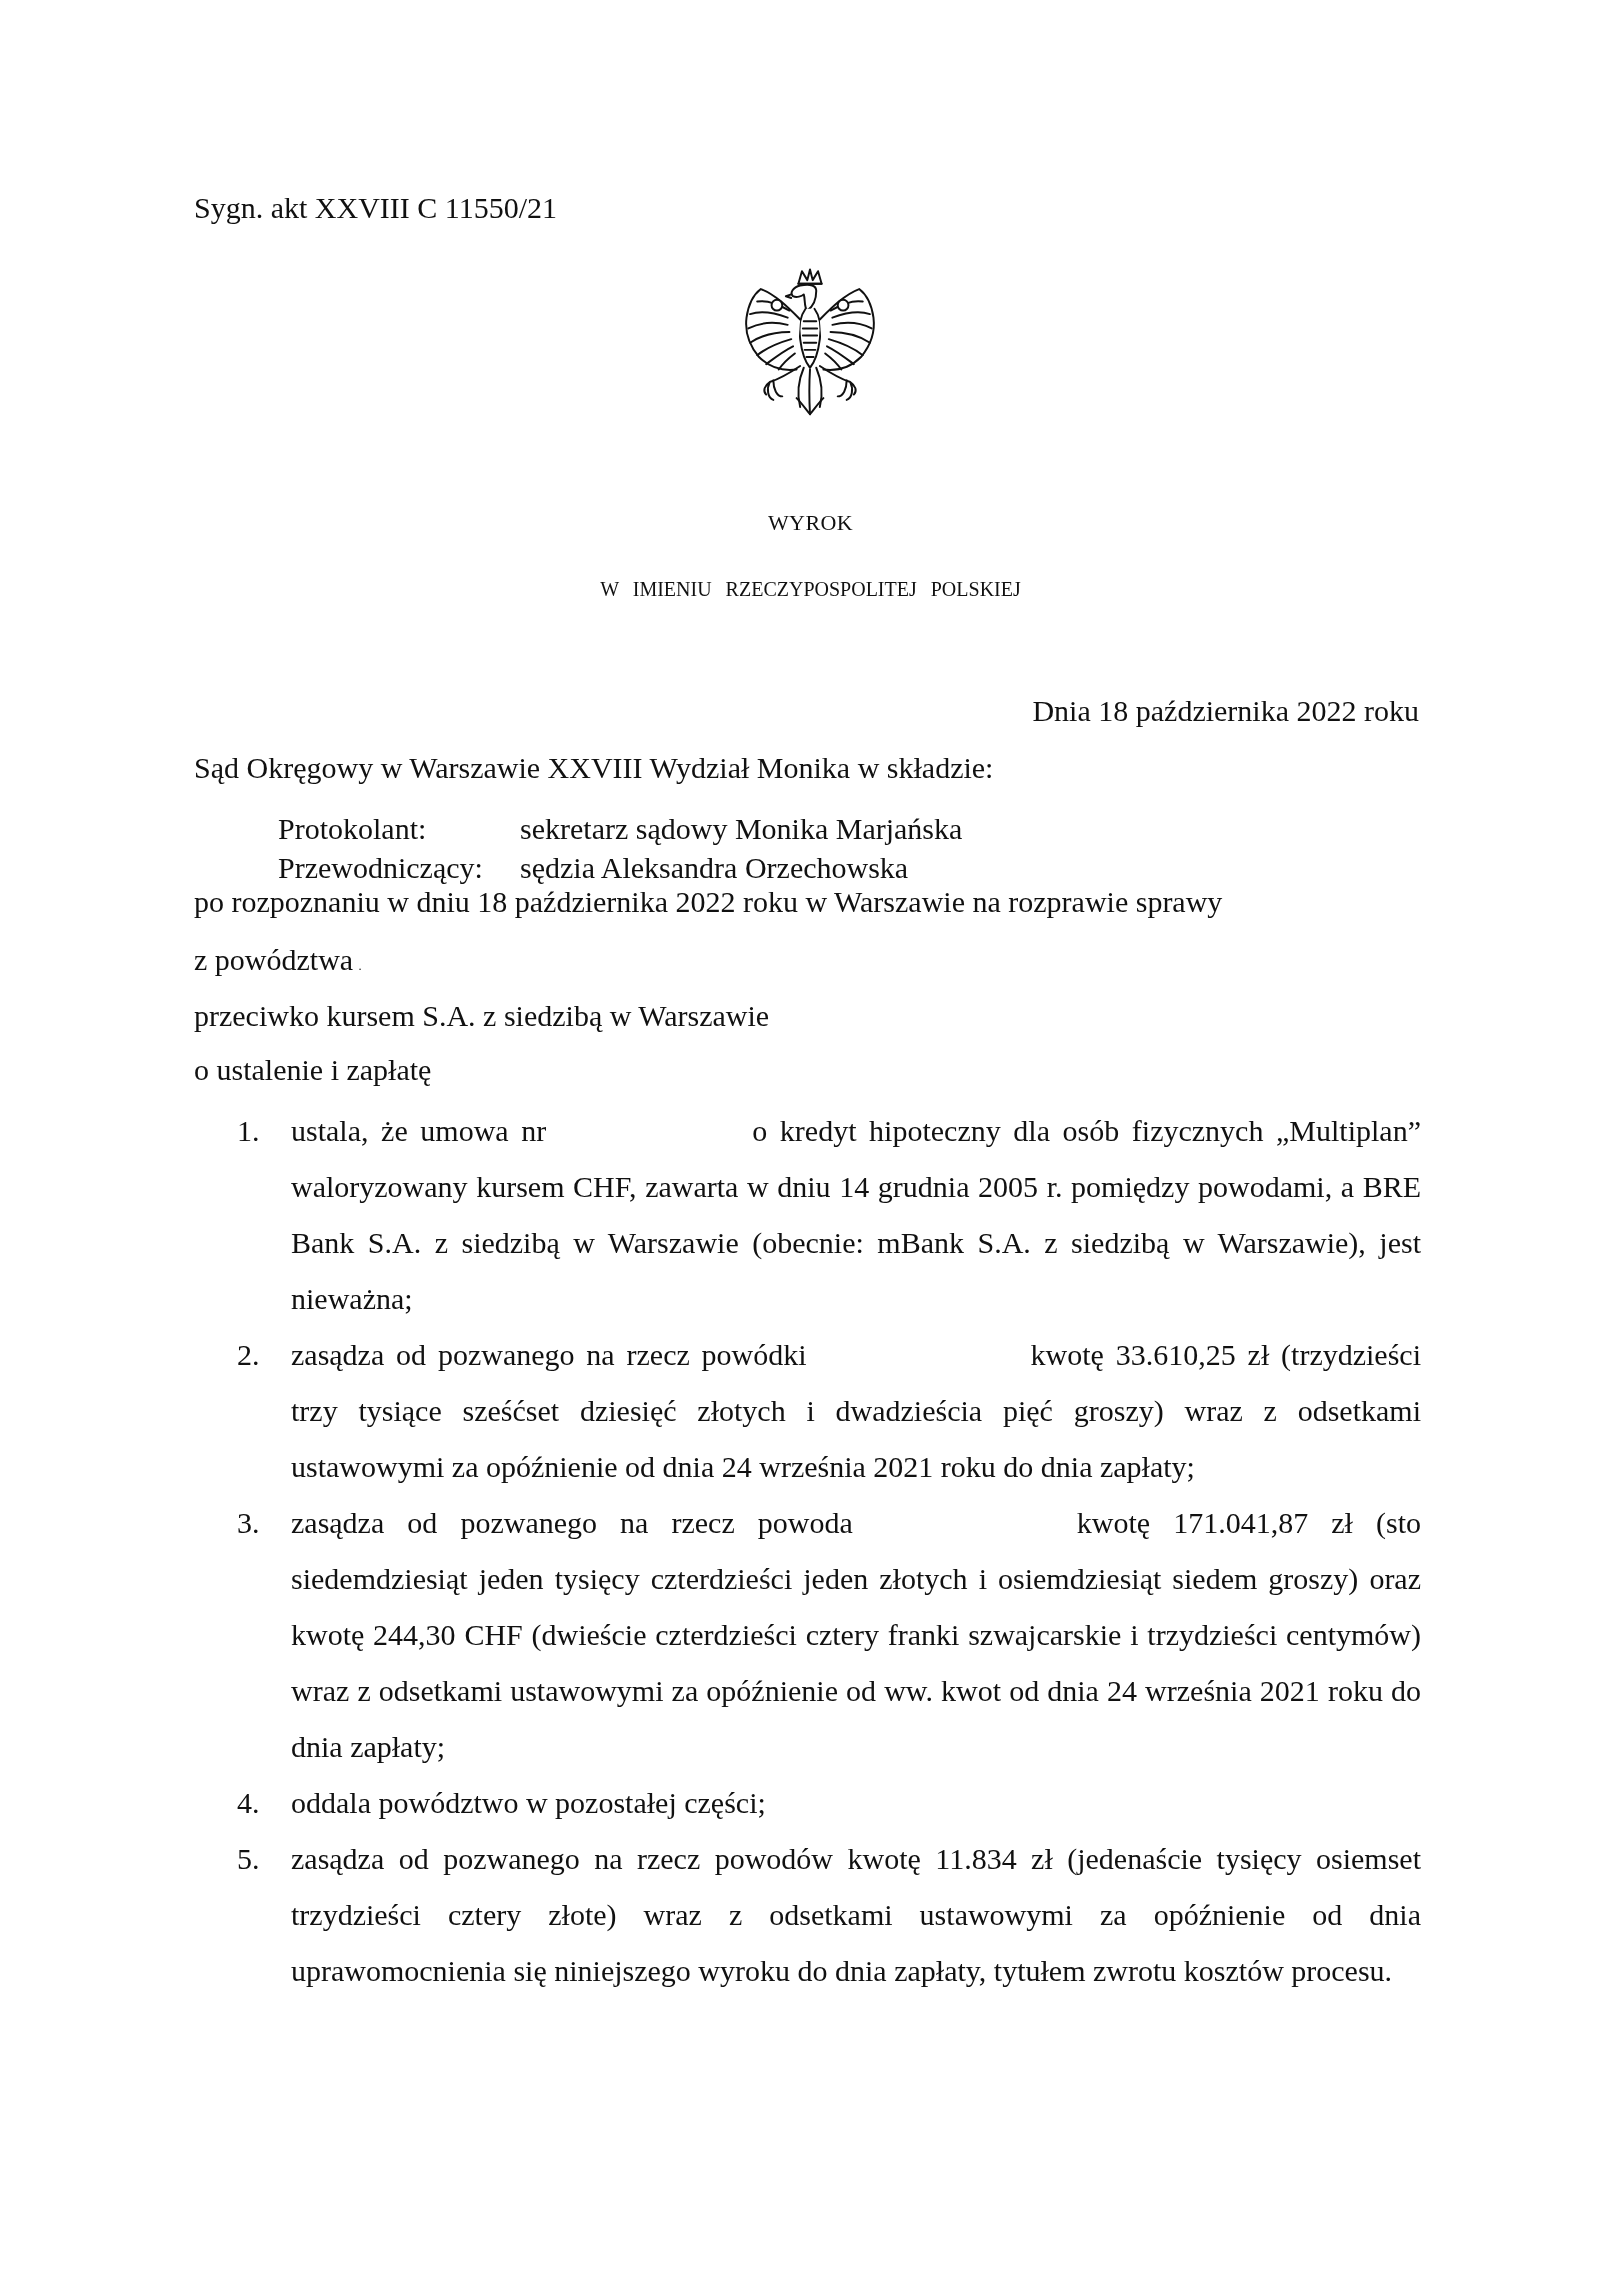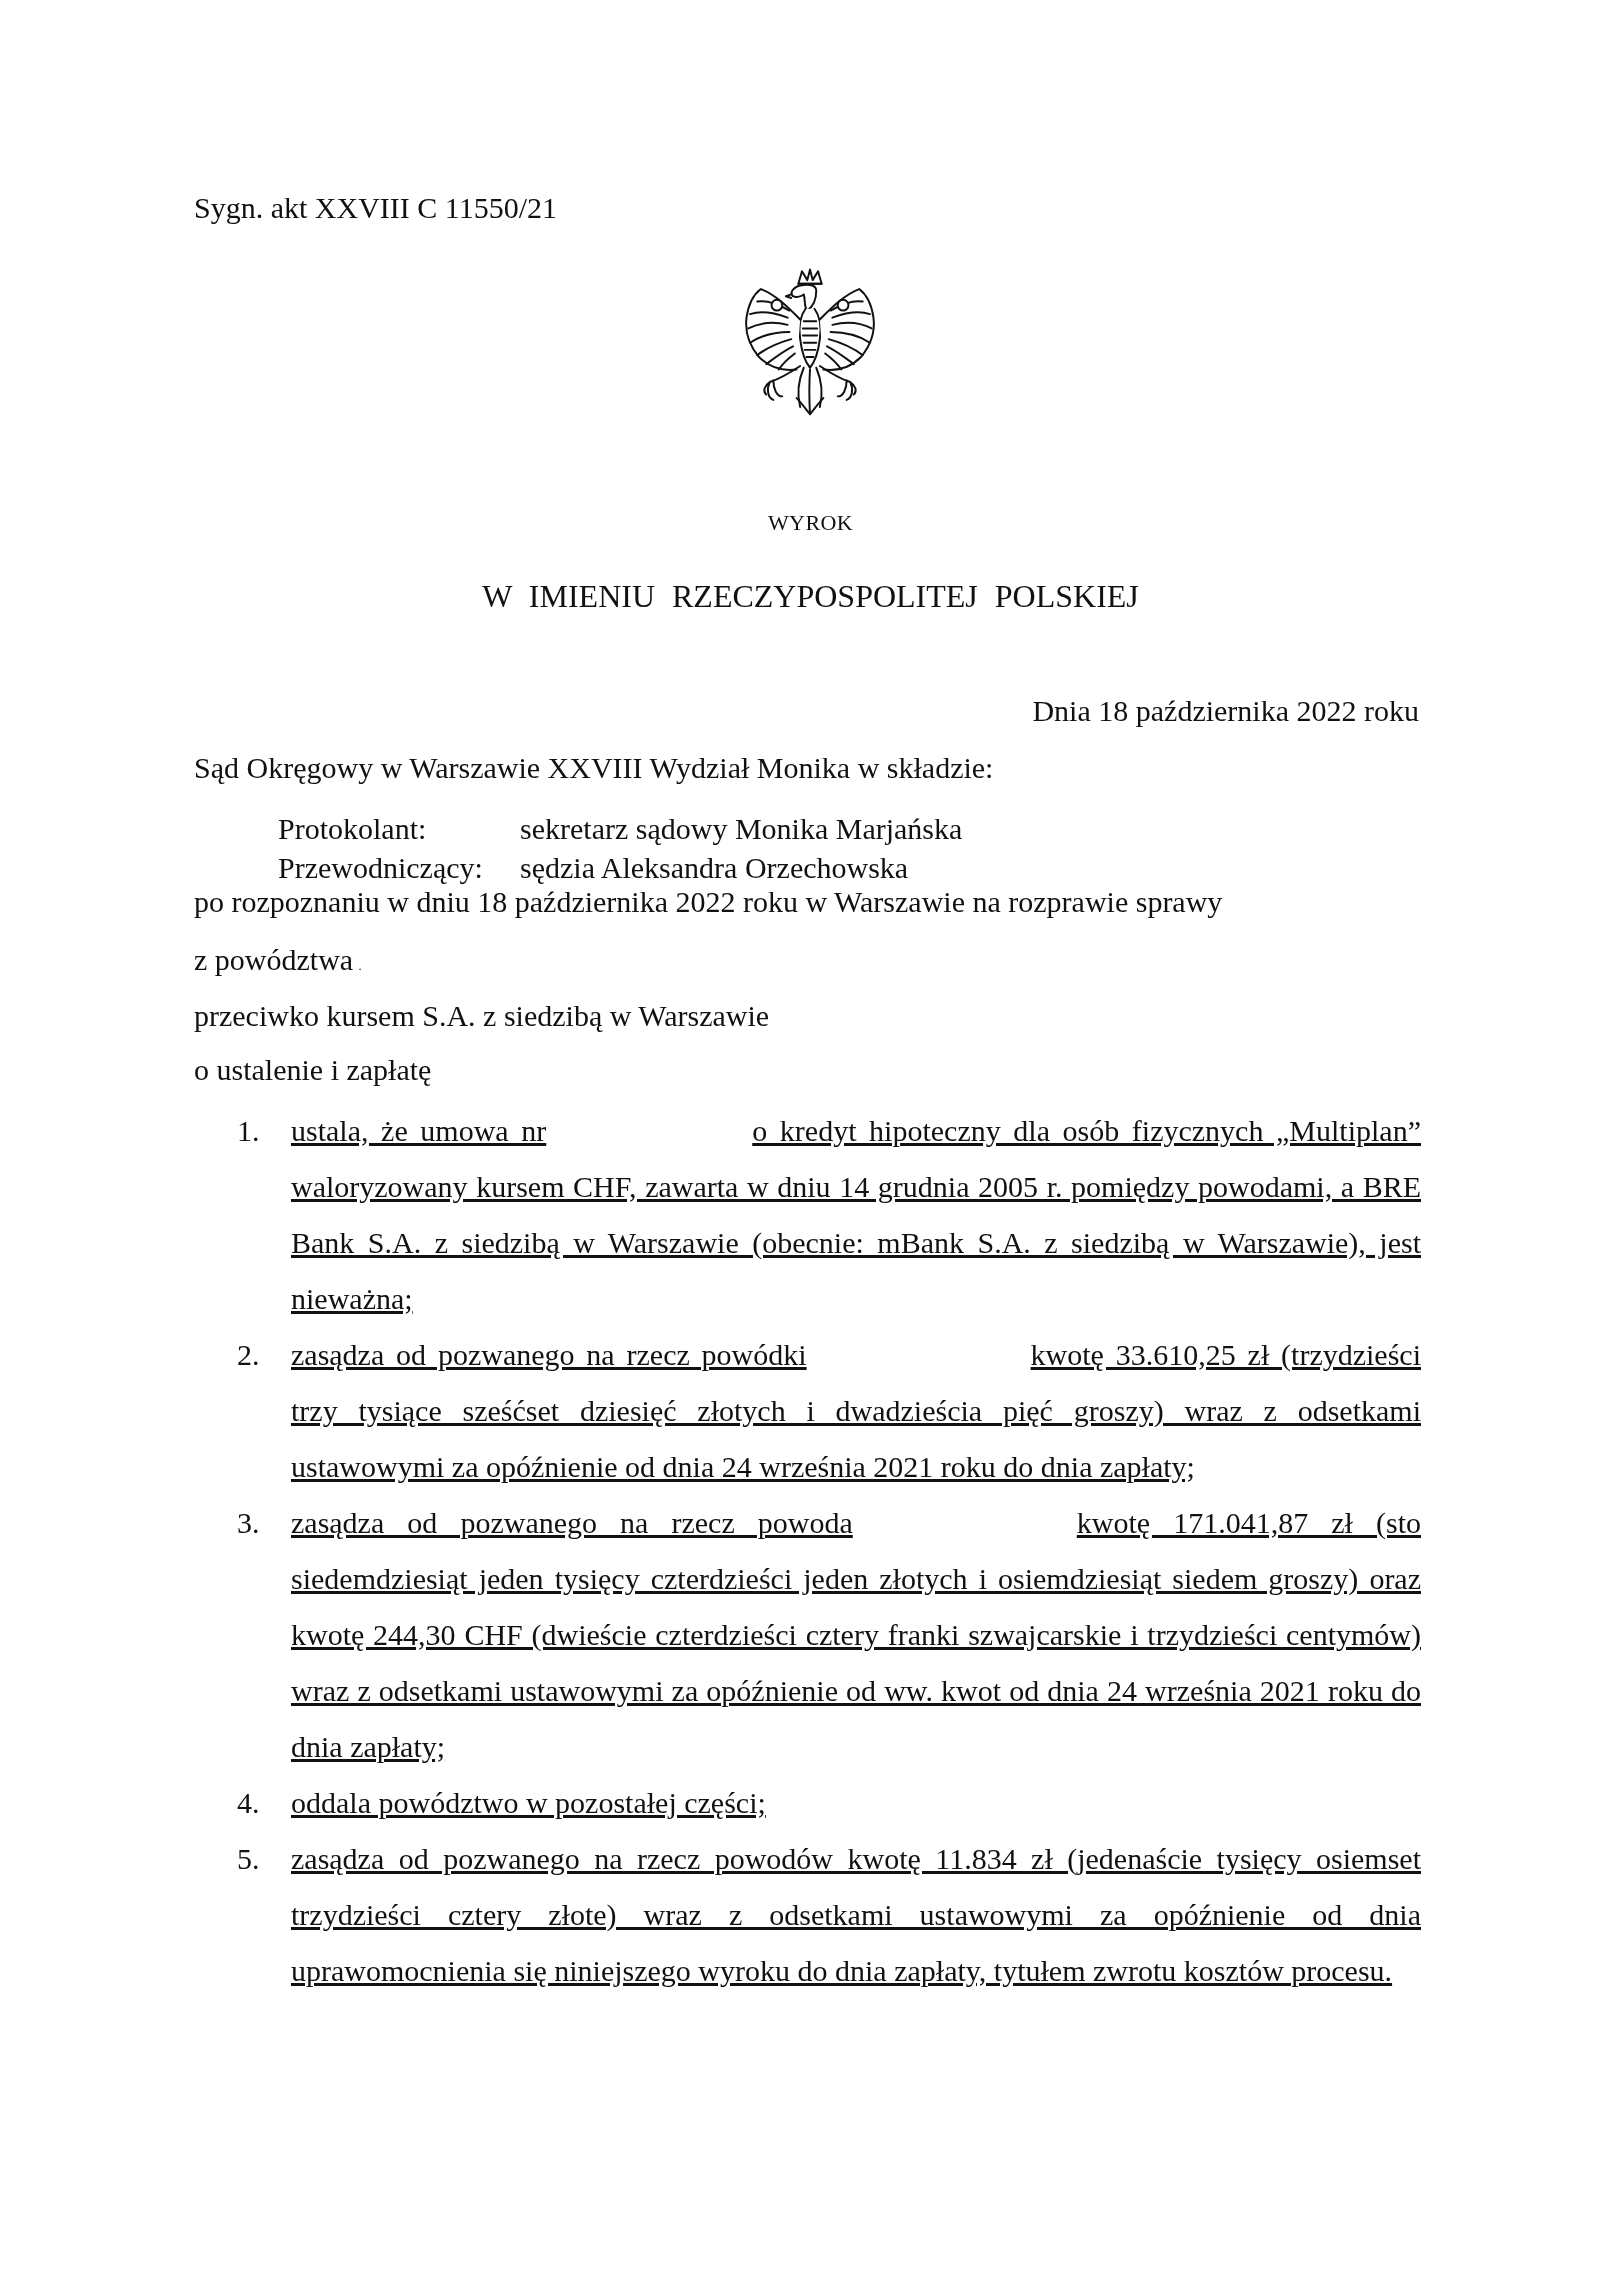--- a/index.html
+++ b/index.html
@@ -13,21 +13,21 @@
     position: relative;
     overflow: hidden;
     font-family: "Liberation Serif", "DejaVu Serif", serif;
     color: #111111;
     font-size: 30px;
   }
   .abs { position: absolute; white-space: nowrap; }
   .sygn { left: 194px; top: 191px; }
   .eagle { left: 734px; top: 264px; width: 152px; height: 161px; }
   .title { left: 0; width: 1621px; text-align: center; top: 510px; font-size: 22px; letter-spacing: 0.4px; }
-  .subtitle { left: 0; width: 1621px; text-align: center; top: 578px; font-size: 32px; word-spacing: 9px; }
+  .subtitle { left: 0; width: 1621px; text-align: center; top: 578px; font-size: 20px; word-spacing: 9px; }
   .date { right: 202px; top: 694px; }
   .court { left: 194px; top: 751px; }
   .composition { left: 278px; top: 809px; }
   .composition .row { height: 39px; line-height: 39px; }
   .composition .role { display: inline-block; width: 242px; }
   .line { left: 194px; }
   .l-po { top: 885px; font-family: Liberation Serif, serif; }
   .l-z { top: 943px; }
   .l-z .dot { font-size: 12.5px; margin-left: 5.4px; }
   .l-przeciwko { top: 999px; }
@@ -46,21 +46,21 @@
     padding-left: 54px;
     line-height: 56px;
     text-align: justify;
     text-align-last: left;
   }
   .ruling .num {
     position: absolute;
     left: 0;
     top: 0;
   }
-  .ruling .txt { display: block; text-decoration: underline; }
+  .ruling .txt { display: block; }
   .gap-wide { display: inline-block; }
 </style>
 </head>
 <body>
 
 <div class="abs sygn">Sygn. akt XXVIII C 11550/21</div>
 
 <div class="abs eagle">
   <svg width="152" height="161" viewBox="0 0 170 180" xmlns="http://www.w3.org/2000/svg" fill="none" stroke="#111" stroke-width="2.2" stroke-linejoin="round" stroke-linecap="round">
 

